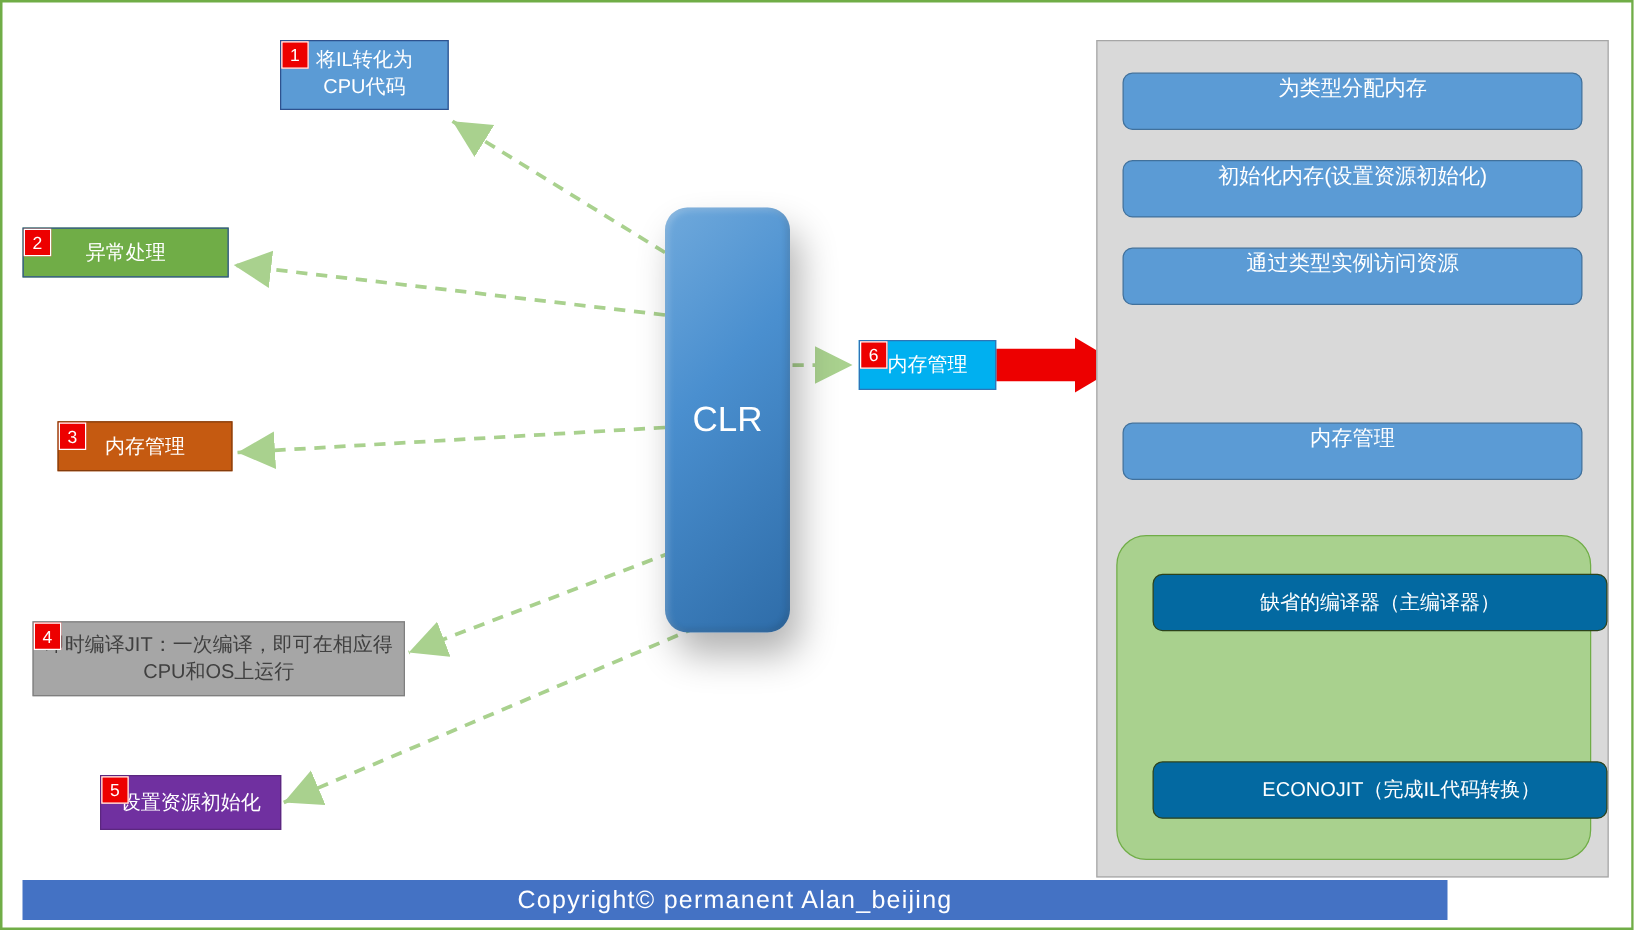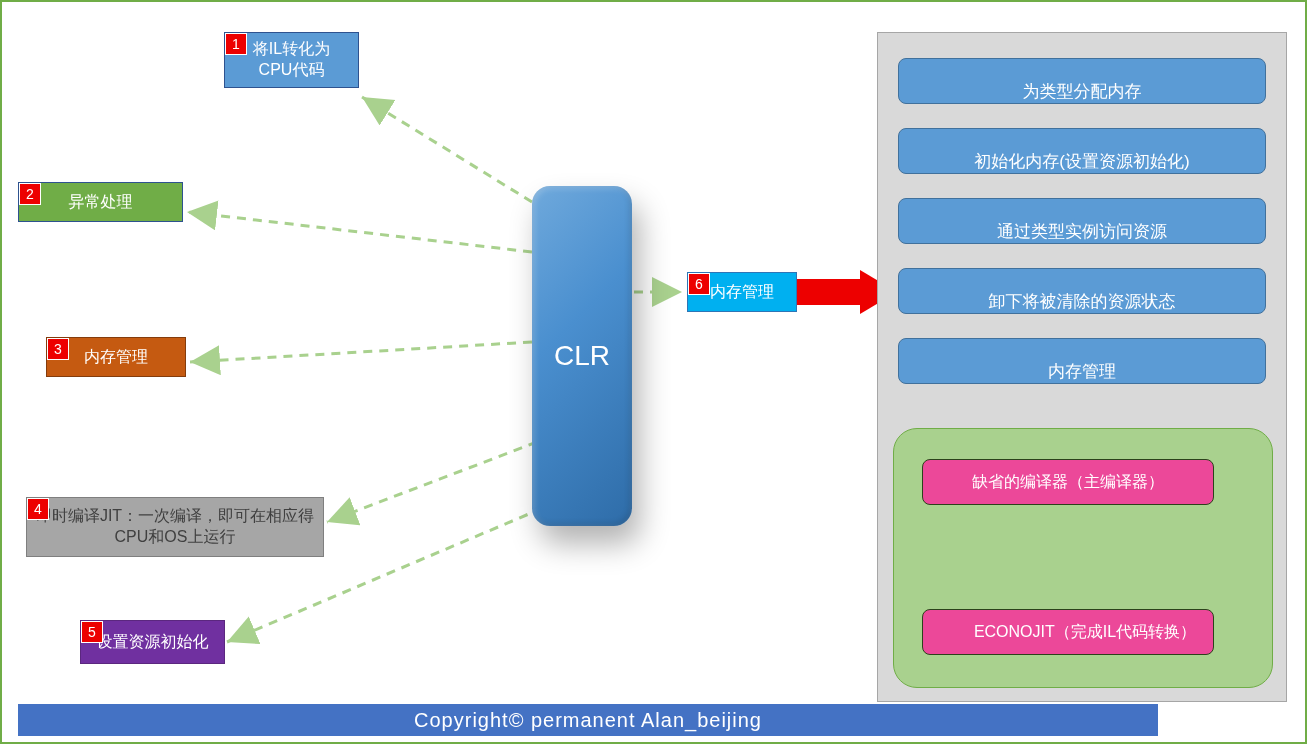--- a/index.html
+++ b/index.html
@@ -46,21 +46,21 @@
     border: 1px solid #fff;
   }
   .box.blue  { background: #5b9bd5; }
   .box.green { background: #70ad47; }
   .box.orange{ background: #c55a11; border-color:#843c0c;}
   .box.gray  { background: #a6a6a6; color:#404040; border-color:#7f7f7f;}
   .box.purple{ background: #7030a0; border-color:#5b277f;}
   .box.cyan  { background: #00b0f0; border-color:#2e75b6;}
   .clr {
     position: absolute;
-    left: 530px; top: 184px;
+    left: 530px; top: 164px;
     width: 100px; height: 340px;
     background: linear-gradient(135deg,#6fa9dc 0%,#4a8fcf 40%,#2e6ca8 100%);
     border-radius: 18px;
     color: #fff;
     font-size: 28px;
     display: flex; align-items: center; justify-content: center;
     box-shadow: 8px 18px 30px rgba(0,0,0,0.30), inset -2px -2px 6px rgba(0,0,0,0.15), inset 2px 2px 6px rgba(255,255,255,0.25);
   }
   .right-panel {
     position: absolute;
@@ -71,35 +71,35 @@
   }
   .panel-item {
     position: absolute;
     left: 20px;
     width: 368px; height: 46px;
     background: #5b9bd5;
     border: 1px solid #41719c;
     border-radius: 8px;
     color: #fff;
     font-size: 17px;
-    display: flex; align-items: flex-end; justify-content: center;
+    display: flex; align-items: flex-start; justify-content: center;
   }
   .sub-panel {
     position: absolute;
     left: 15px; top: 395px;
     width: 380px; height: 260px;
     background: #a9d18e;
     border: 1px solid #70ad47;
     border-radius: 24px;
   }
   .sub-item {
     position: absolute;
     left: 28px;
-    width: 292px; height: 46px;
-    background: #ec4899;
+    width: 364px; height: 46px;
+    background: #0369a1;
     border: 1px solid #2c421b;
     border-radius: 8px;
     color: #fff;
     font-size: 16px;
     display: flex; align-items: center; justify-content: center;
   }
   .footer {
     position: absolute;
     left: 16px; bottom: 6px;
     width: 1140px; height: 32px;
@@ -175,23 +175,20 @@
   <div class="right-panel">
     <div class="panel-item" style="top:25px;">
         <span>为类型分配内存</span>
       </div>
     <div class="panel-item" style="top:95px;">
         <span>初始化内存(设置资源初始化)</span>
       </div>
     <div class="panel-item" style="top:165px;">
         <span>通过类型实例访问资源</span>
       </div>
-    <div class="panel-item" style="top:235px;">
-        <span>卸下将被清除的资源状态</span>
-      </div>
     <div class="panel-item" style="top:305px;">
         <span>内存管理</span>
       </div>
 
     <div class="sub-panel">
       <div class="sub-item" style="top:30px;">
           <span>缺省的编译器（主编译器）</span>
         </div>
       <div class="sub-item" style="top:180px;padding-left:34px;">
           <span>ECONOJIT（完成IL代码转换）</span>

